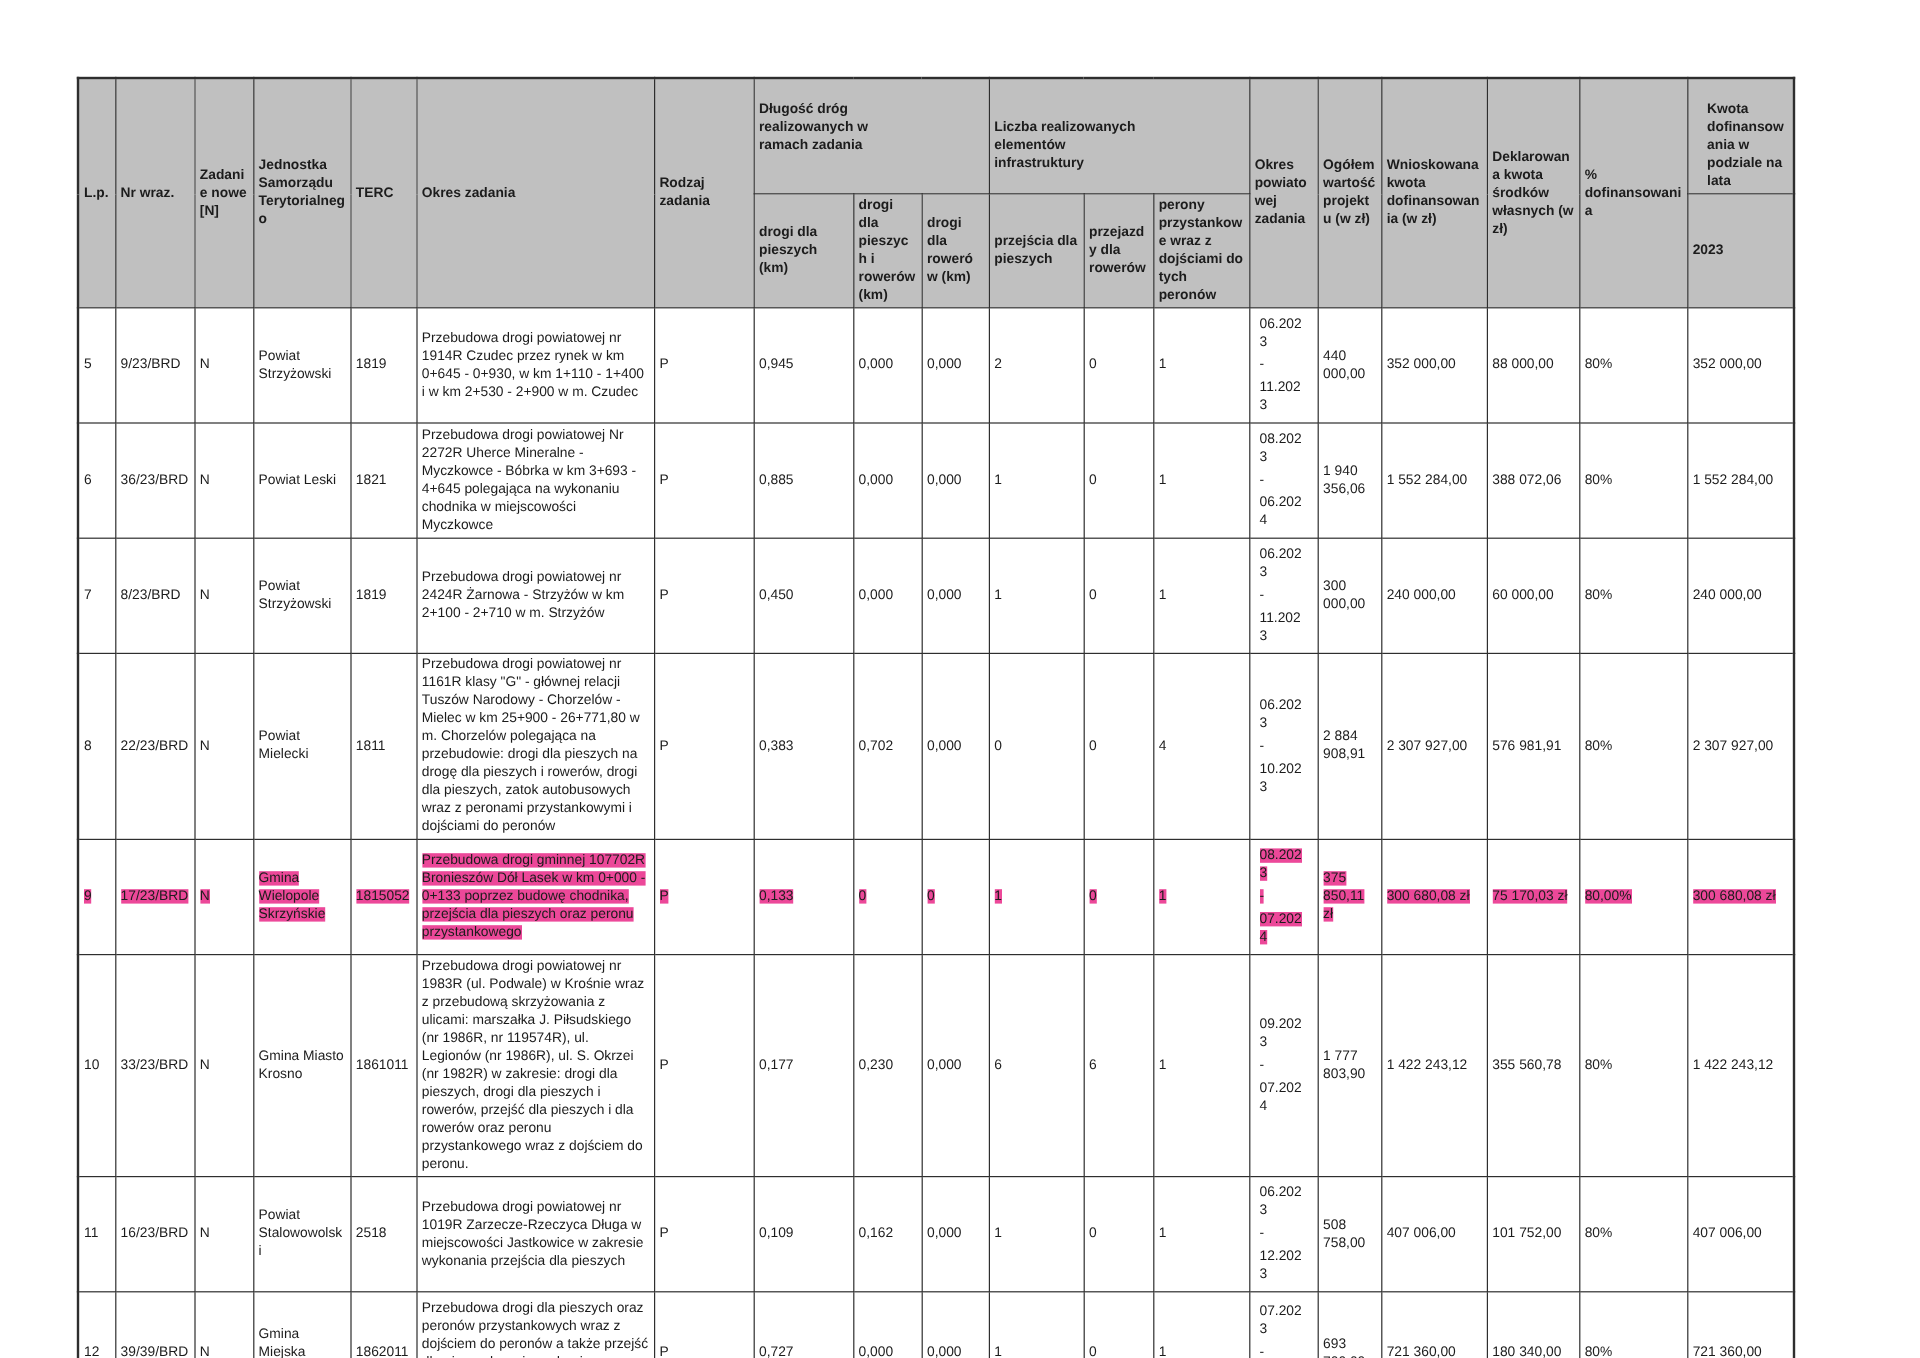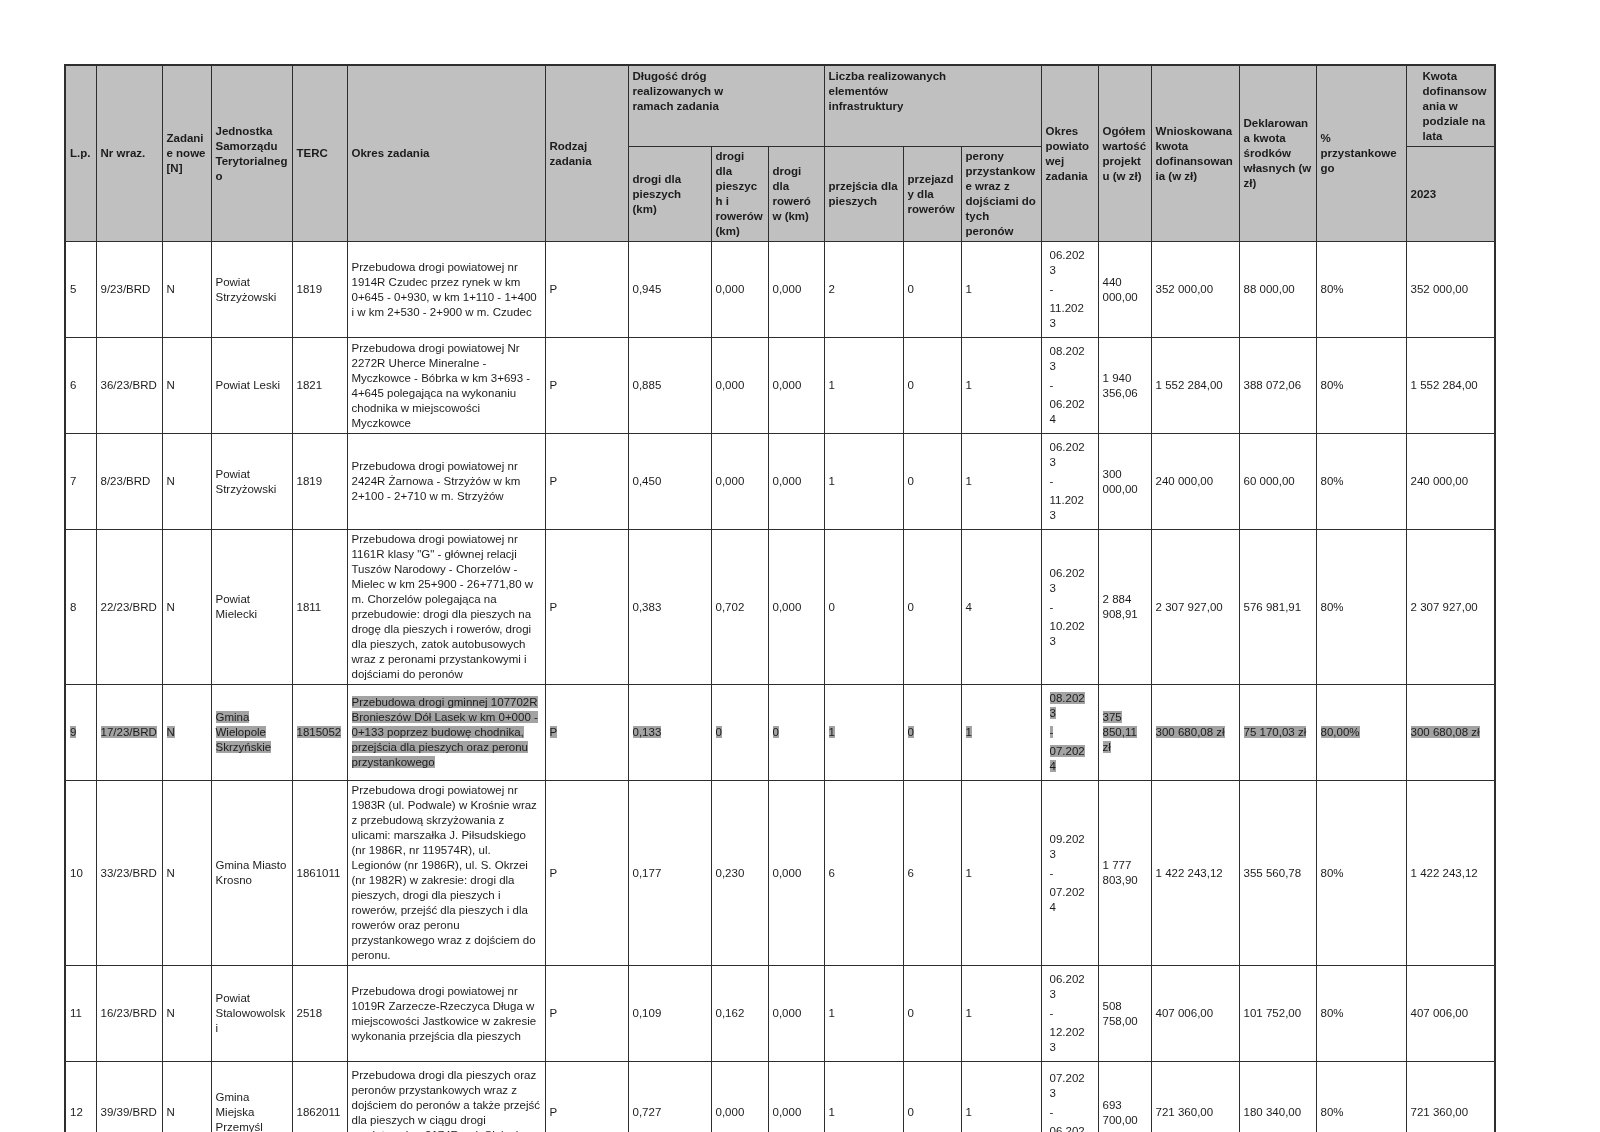--- a/index.html
+++ b/index.html
@@ -25,32 +25,32 @@
     padding:2px 4px;
     text-align:left;
     overflow:hidden;
     word-wrap:break-word;
   }
   .sheet-table th{
     background:#c0c0c0;
     font-weight:bold;
     vertical-align:middle;
   }
-  .sheet-table th.group{vertical-align:top;padding-top:3px;}
+  .sheet-table th.group{vertical-align:top;padding-top:18px;}
   .sheet-table th.group .narrow{font-weight:bold;}
   .w-dlugosc{max-width:92px;}
-  .w-liczba{max-width:122px;}
+  .w-liczba{max-width:122px;margin-top:15px;}
   .w-kwota{max-width:110px;margin-left:12px;}
   .sheet-table thead tr.h1{height:60px;}
   .sheet-table thead tr.h2{height:72px;}
   .sheet-table td{
     background:#ffffff;
     vertical-align:middle;
   }
-  .hl{background:#a3a3a3;}
+  .hl{background:#ec4899;}
   td .okres-line{margin:4px;}
 </style>
 </head>
 <body>
 
 <table class="sheet-table">
   <colgroup>
     <col style="width:31px">
       <col style="width:66px">
       <col style="width:49px">
@@ -83,21 +83,21 @@
       <th colspan="3" class="group">
         <div class="narrow w-dlugosc">Długość dróg realizowanych w ramach zadania</div>
       </th>
       <th colspan="3" class="group">
         <div class="narrow w-liczba">Liczba realizowanych elementów infrastruktury</div>
       </th>
       <th rowspan="2">Okres powiatowej zadania</th>
       <th rowspan="2">Ogółem wartość projektu (w zł)</th>
       <th rowspan="2">Wnioskowana kwota dofinansowania (w zł)</th>
       <th rowspan="2">Deklarowana kwota środków własnych (w zł)</th>
-      <th rowspan="2">% przystankowego</th>
+      <th rowspan="2">% dofinansowania</th>
       <th class="group">
         <div class="narrow w-kwota">Kwota dofinansowania w podziale na lata</div>
       </th>
     </tr>
     <tr class="h2">
       <th>drogi dla pieszych (km)</th>
       <th>drogi dla pieszych i rowerów (km)</th>
       <th>drogi dla rowerów (km)</th>
       <th>przejścia dla pieszych</th>
       <th>przejazdy dla rowerów</th>

